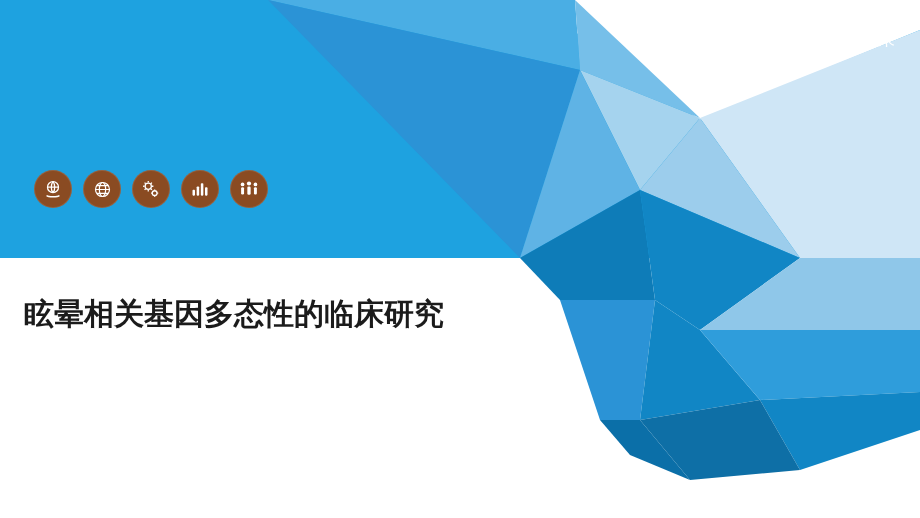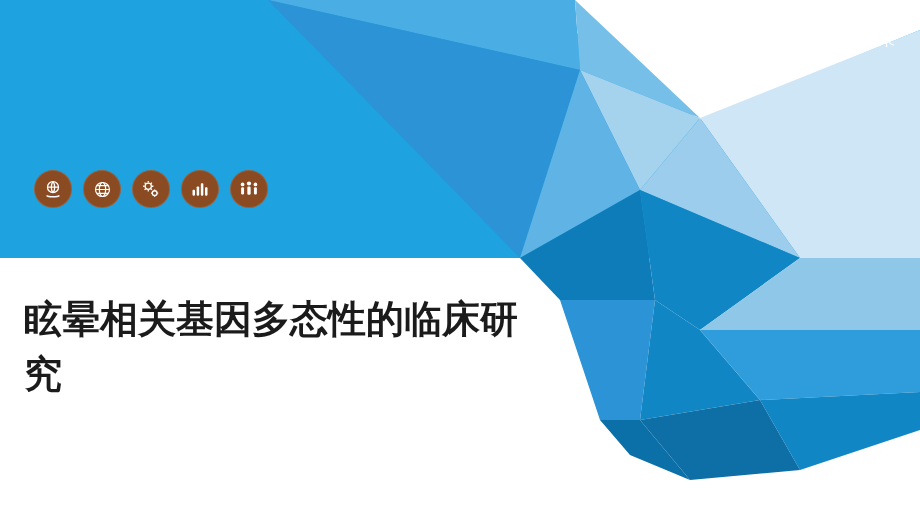--- a/index.html
+++ b/index.html
@@ -51,21 +51,21 @@
   }
   .icon-badge svg {
     display: block;
   }
   .title {
     position: absolute;
     left: 24px;
     top: 292px;
     width: 520px;
     color: #1b1b1b;
-    font-size: 38px;
+    font-size: 30px;
     font-weight: bold;
     line-height: 1.45;
     font-family: "DejaVu Sans", sans-serif;
   }
 </style>
 </head>
 <body>
 
 <div id="slide">
 

